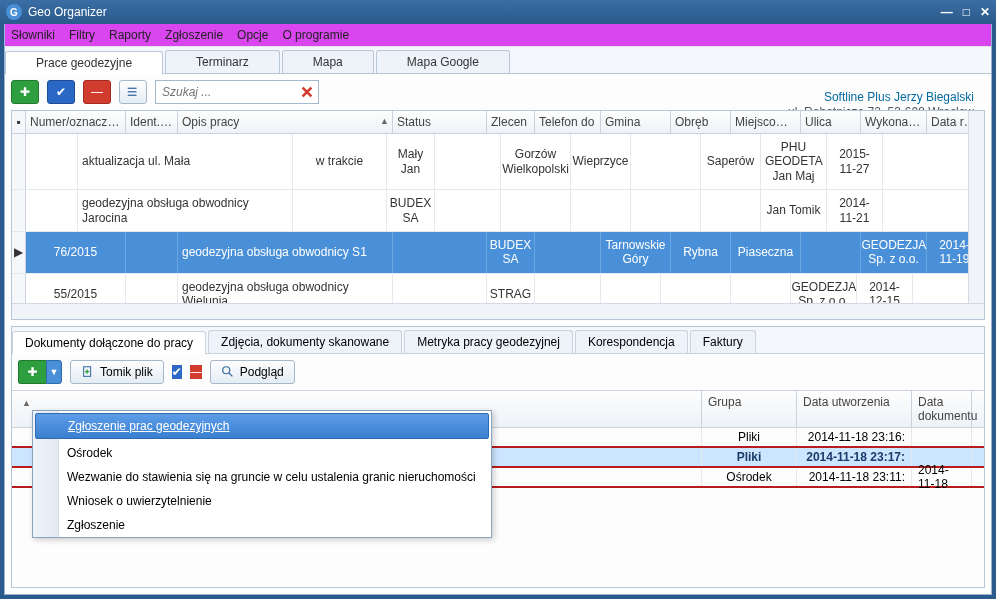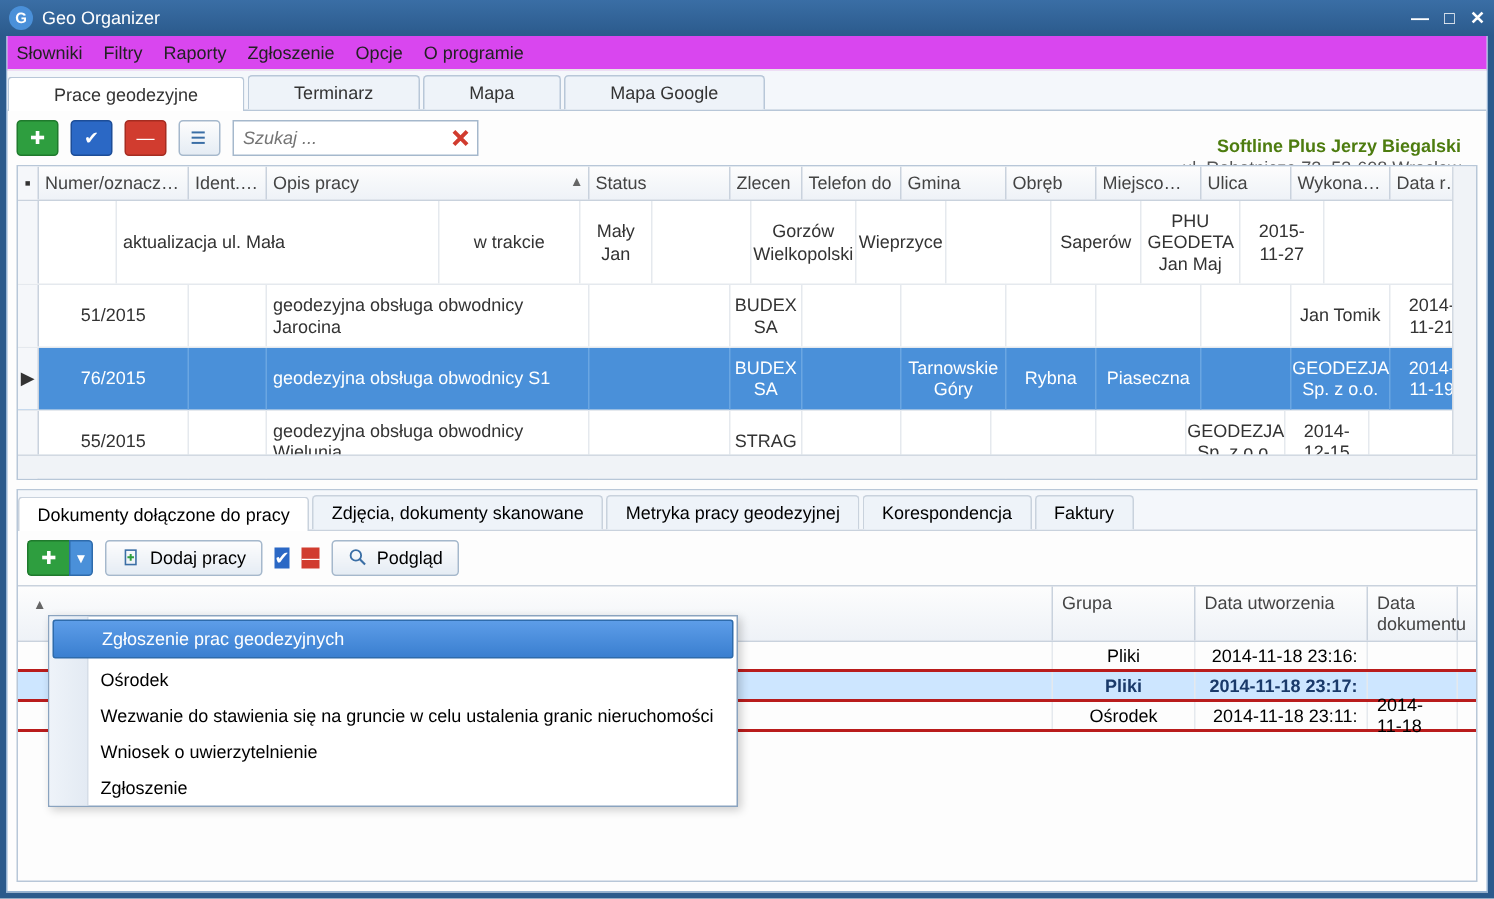--- a/index.html
+++ b/index.html
@@ -24,21 +24,21 @@
 .toolbar .btn { width:28px; height:24px; border:1px solid #a5b8cc; border-radius:3px; background:linear-gradient(#fdfdfd,#e5ecf4); display:flex;align-items:center;justify-content:center; cursor:pointer; }
 .btn.green-plus { background:#2e9e3f; color:#fff; border-color:#1f7a2d;}
 .btn.blue-check { background:#2b68c5; color:#fff; border-color:#1d4d97;}
 .btn.red-minus { background:#d13c2f; color:#fff; border-color:#a52c21;}
 
 .search-wrap { display:flex; align-items:center; border:1px solid #a5b8cc; height:24px; background:#fff; }
 .search-wrap input { border:none; outline:none; padding:2px 6px; width:140px; color:#888; font-style:italic; }
 .search-wrap .clear { width:22px;height:22px;display:flex;align-items:center;justify-content:center;color:#c0392b;cursor:pointer; }
 
 .company { text-align:right; padding:2px 12px 6px; color:#555; line-height:1.25; position:absolute; right:10px; top:88px;}
-.company .c1 { font-weight:bold; color:#4d7c0f;}
+.company .c1 { font-weight:normal; color:#0369a1;}
 
 .grid-wrap { border:1px solid #b8c7d8; margin:0 6px; height:210px; overflow:hidden; position:relative; background:#fff;}
 .grid-header { display:flex; background:linear-gradient(#fdfdfd,#eef2f7); border-bottom:1px solid #c9d2dd; }
 .gh { border-right:1px solid #c9d2dd; padding:4px 4px; color:#444; white-space:nowrap; overflow:hidden; text-overflow:ellipsis; position:relative; cursor:pointer;}
 .gh .sort { font-size:9px; color:#666; position:absolute; right:3px; top:5px;}
 .grid-row { display:flex; border-bottom:1px solid #e5e9ee; }
 .gc { border-right:1px solid #e5e9ee; padding:6px 4px; color:#333; text-align:center; display:flex;align-items:center;justify-content:center; line-height:1.2;}
 .gc.left { justify-content:flex-start; text-align:left; }
 .grid-row.selected { background:#4a90d9; color:#fff; }
 .grid-row.selected .gc { color:#fff; border-right-color:#6aa6e2;}
@@ -70,21 +70,21 @@
 .doc-row.sel2 { background:#cde6ff; }
 .doc-row.sel2 .dc{ font-weight:bold; color:#1a3a6a;}
 .dc-name{width:690px} .dc-grupa{width:95px;justify-content:center} .dc-utw{width:115px;justify-content:flex-end} .dc-dok{width:60px;justify-content:center}
 .dgh{border-right:1px solid #c9d2dd;padding:4px 6px;color:#444}
 .dgh .sort{font-size:9px;color:#666;margin-left:4px}
 
 
 .dropdown { position:absolute; left:32px; top:410px; width:460px; background:#fff; border:1px solid #8aa3bf; box-shadow:2px 2px 6px rgba(0,0,0,0.2); z-index:100;}
 .dropdown .dd-gutter { position:absolute; left:0; top:0; bottom:0; width:26px; background:linear-gradient(to right,#eef3f9,#e3eaf3); border-right:1px solid #d5dde7;}
 .dropdown .dd-item { padding:5px 10px 5px 34px; cursor:pointer; position:relative;}
-.dropdown .dd-item.active { background:linear-gradient(#5d9de8,#3a7fd0); color:#fff; margin:2px; border:1px solid #2e6bab; border-radius:2px; padding-left:32px;}
+.dropdown .dd-item.active { background:linear-gradient(#5d9de8,#3a7fd0); color:#fff; margin:2px; border:1px solid #2e6bab; border-radius:2px; padding-left:32px;text-decoration:underline;}
 .icon-sv { width:14px; height:14px; }
 </style>
 </head>
 <body>
 
 <div class="titlebar">
   <div class="app-icon">G</div>
   <div class="title">Geo Organizer</div>
   <div class="win-controls">
     <span>—</span>
@@ -163,21 +163,20 @@
           <div class="gc c-tel"></div>
           <div class="gc c-gmina">Gorzów Wielkopolski</div>
           <div class="gc c-obreb">Wieprzyce</div>
           <div class="gc c-miejsc"></div>
           <div class="gc c-ulica">Saperów</div>
           <div class="gc c-wykon">PHU GEODETA Jan Maj</div>
           <div class="gc c-data">2015-11-27</div>
         </div>
         <div class="grid-row">
           <div class="row-marker"></div>
-          <div class="gc c-numer">51/2015</div>
           <div class="gc c-ident"></div>
           <div class="gc c-opis left">geodezyjna obsługa obwodnicy Jarocina</div>
           <div class="gc c-status"></div>
           <div class="gc c-zlecen">BUDEX SA</div>
           <div class="gc c-tel"></div>
           <div class="gc c-gmina"></div>
           <div class="gc c-obreb"></div>
           <div class="gc c-miejsc"></div>
           <div class="gc c-ulica"></div>
           <div class="gc c-wykon">Jan Tomik</div>
@@ -244,21 +243,21 @@
     <div class="sub-toolbar">
       <div class="split-btn">
         <div class="main">✚</div>
         <div class="drop">▼</div>
       </div>
       <div class="txt-btn">
         <svg class="icon-sv" viewBox="0 0 16 16">
             <rect x="3" y="2" width="8" height="11" fill="none" stroke="#3a6ea5" stroke-width="1.2"></rect>
             <path d="M7 5v5M4.5 7.5h5" stroke="#2e9e3f" stroke-width="1.5"></path>
           </svg>
-        <span>Dodaj pracy</span>
+        <span>Tomik plik</span>
       </div>
       <div class="btn blue-check">✔</div>
       <div class="btn red-minus">—</div>
       <div class="txt-btn">
         <svg class="icon-sv" viewBox="0 0 16 16">
             <circle cx="6" cy="6" r="4" fill="none" stroke="#3a6ea5" stroke-width="1.4"></circle>
             <path d="M9 9l4 4" stroke="#3a6ea5" stroke-width="1.6"></path>
           </svg>
         <span>Podgląd</span>
       </div>

